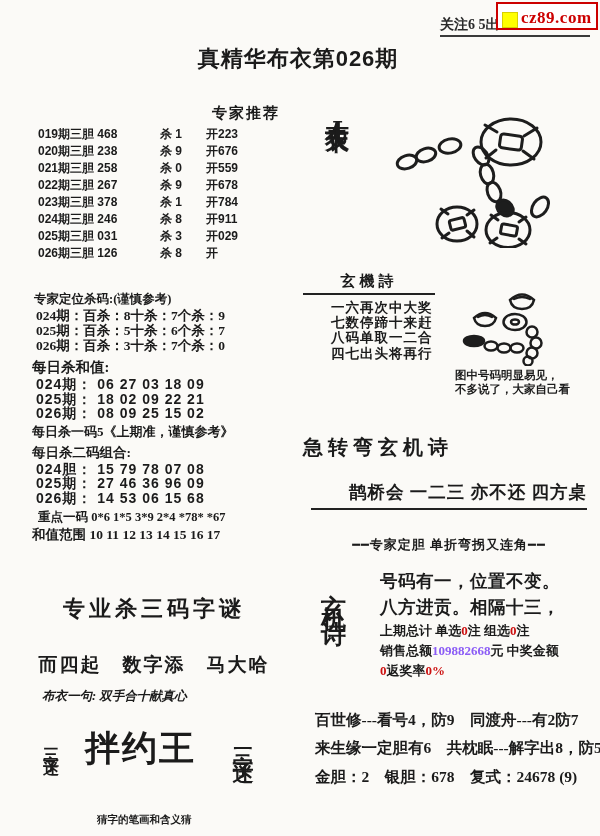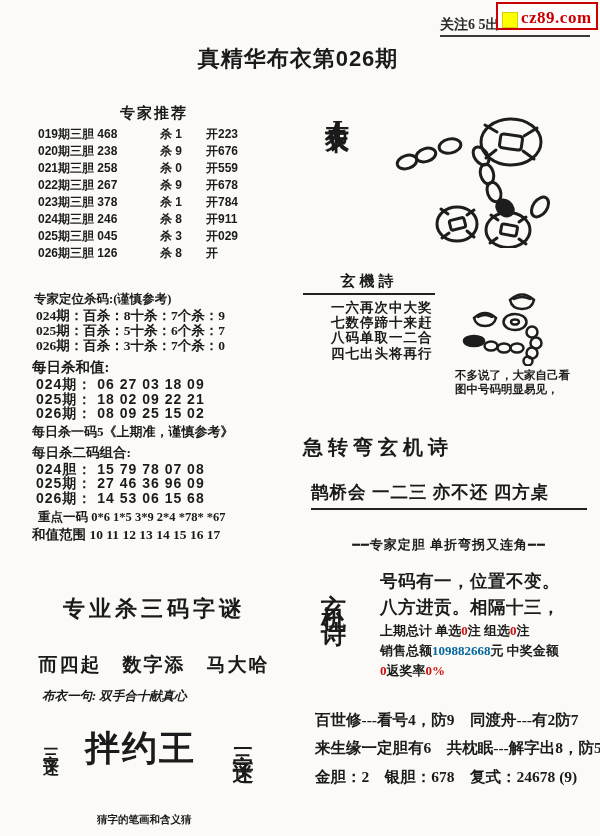--- a/index.html
+++ b/index.html
@@ -16,21 +16,21 @@
     gap:3px; padding:0 4px; z-index:5; cursor:pointer; }
   .logo .sq { width:16px; height:16px; background:#ffff00; border:1px solid #d8cf00; }
   .logo .txt { color:#cc0000; font-size:17px; font-weight:bold; letter-spacing:0.5px; }
   .watermark { position:absolute; left:440px; top:16px; width:150px; z-index:1;
     font-size:14px; border-bottom:2px solid #3a3a3a; padding-bottom:1px; color:#2a2a2a; }
   .title { position:absolute; left:0; right:4px; top:44px; text-align:center;
     font-size:22px; letter-spacing:1px; font-family:"Liberation Sans","DejaVu Sans",sans-serif; }
 
   
   .leftcol { position:absolute; left:28px; top:104px; width:252px; }
-  .sec-title { text-align:center; font-size:15px; letter-spacing:2px; }
+  .sec-title { text-align:right; font-size:15px; letter-spacing:2px; }
   .exrows { margin-top:3px; padding-left:10px; }
   .exrow { display:flex; font-size:12px; line-height:17px;
     font-family:"Liberation Sans","DejaVu Sans",sans-serif; font-weight:bold; }
   .exrow .ca { width:122px; }
   .exrow .cb { width:46px; }
   .exrow .cc { flex:1; }
   .pk-title { margin-top:29px; font-size:12.5px; padding-left:6px; }
   .pk-row { font-size:13.5px; line-height:15px; padding-left:8px; }
   .sk-title { margin-top:5px; font-size:14.5px; padding-left:4px; }
   .sk-row, .tc-row { font-size:14px; line-height:14.5px; padding-left:8px; letter-spacing:1px;
@@ -57,21 +57,21 @@
   .banner-v { writing-mode:vertical-rl; text-orientation:upright; font-size:24px;
     letter-spacing:3px; margin-left:18px; }
   .figA { margin-left:40px; margin-top:6px; }
   .mystery { position:relative; margin-top:18px; }
   .my-title { width:132px; text-align:center; font-size:15px; letter-spacing:4px;
     border-bottom:2px solid #222; padding-bottom:2px;font-family:Liberation Mono, monospace; }
   .my-lines { margin-top:5px; margin-left:28px; font-size:13.5px; line-height:15.2px; letter-spacing:1px; }
   .figB { position:absolute; right:42px; top:16px; }
   .my-cap { margin-top:7px; margin-left:152px; font-size:11.5px; line-height:14.5px; }
   .turn-title { margin-top:37px; text-align:left; font-size:20px; letter-spacing:5px; }
-  .turn-line { margin-top:19px; margin-left:8px; margin-right:8px; text-align:left;
+  .turn-line { margin-top:19px; margin-left:8px; margin-right:8px; text-align:right;
     font-size:17.5px; letter-spacing:1px; border-bottom:2px solid #222; padding-bottom:4px; }
   .dingdan { margin-top:26px; text-align:center; font-size:13px; letter-spacing:1px; }
   .xuanji { margin-top:14px; display:flex; }
   .xj-v { writing-mode:vertical-rl; text-orientation:upright; font-size:25px;
     letter-spacing:13px; margin-left:14px; margin-top:6px; }
   .xj-body { margin-left:30px; }
   .xj-l { font-size:17.5px; line-height:26px; letter-spacing:0.5px; white-space:nowrap; }
   .xj-s { font-size:13px; line-height:19px; margin-top:1px; white-space:nowrap; }
   .xj-s:first-of-type { margin-top:5px; }
   .red { color:#cc1111; }
@@ -120,21 +120,21 @@
           <span class="ca">023期三胆 378</span>
           <span class="cb">杀 1</span>
           <span class="cc">开784</span>
         </div>
       <div class="exrow">
           <span class="ca">024期三胆 246</span>
           <span class="cb">杀 8</span>
           <span class="cc">开911</span>
         </div>
       <div class="exrow">
-          <span class="ca">025期三胆 045</span>
+          <span class="ca">025期三胆 031</span>
           <span class="cb">杀 3</span>
           <span class="cc">开029</span>
         </div>
       <div class="exrow">
           <span class="ca">026期三胆 126</span>
           <span class="cb">杀 8</span>
           <span class="cc">开</span>
         </div>
     </div>
 
@@ -229,37 +229,37 @@
           <ellipse cx="33" cy="58" rx="6.5" ry="4.5"></ellipse>
           <ellipse cx="46" cy="60" rx="6.5" ry="4.5"></ellipse>
           <ellipse cx="59" cy="60" rx="6.5" ry="4.5"></ellipse>
           <circle cx="74" cy="44" r="5.5"></circle>
           <circle cx="78" cy="55" r="5.5"></circle>
           <circle cx="74" cy="65" r="5.5"></circle>
           <circle cx="70" cy="73" r="4.5"></circle>
         </g>
       </svg>
       <div class="my-cap">
+        <div>图中号码明显易见，</div>
         <div>不多说了，大家自己看</div>
-        <div>图中号码明显易见，</div>
       </div>
     </div>
 
     <div class="turn-title">急转弯玄机诗</div>
     <div class="turn-line">鹊桥会 一二三 亦不还 四方桌</div>
 
     <div class="dingdan">━━专家定胆 单折弯拐又连角━━</div>
 
     <div class="xuanji">
       <div class="xj-v">玄机诗</div>
       <div class="xj-body">
         <div class="xj-l">号码有一，位置不变。</div>
         <div class="xj-l">八方进贡。相隔十三，</div>
         <div class="xj-s"><span>上期总计 单选</span><span class="red" style="color:#cc1111">0</span><span>注 组选</span><span class="red" style="color:#cc1111">0</span><span>注</span></div>
-        <div class="xj-s"><span>销售总额</span><span class="red" style="color:#0369a1">109882668</span><span>元 中奖金额</span></div>
+        <div class="xj-s"><span>销售总额</span><span class="red" style="color:#8b5cf6">109882668</span><span>元 中奖金额</span></div>
         <div class="xj-s"><span class="red" style="color:#cc1111">0</span><span>返奖率</span><span class="red" style="color:#cc1111">0%</span></div>
       </div>
     </div>
 
     <div class="notes">
       <div class="note-line">百世修---看号4，防9　同渡舟---有2防7</div>
       <div class="note-line">来生缘一定胆有6　共枕眠---解字出8，防5</div>
       <div class="note-line">金胆：2　银胆：678　复式：24678 (9)</div>
     </div>
   </div>

